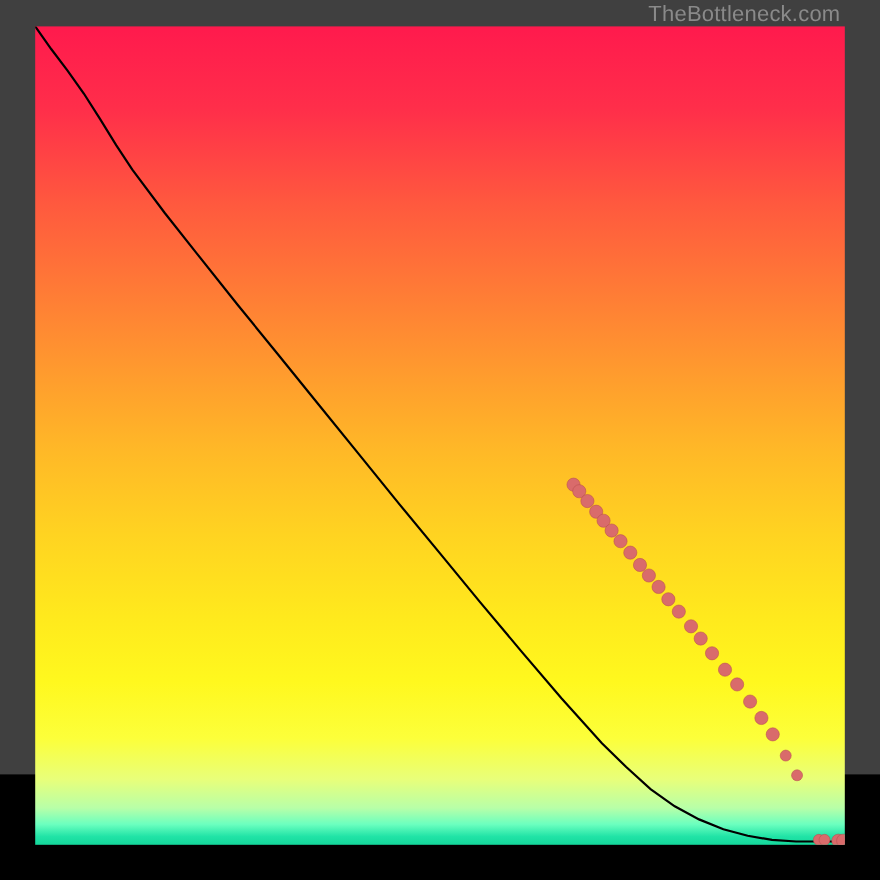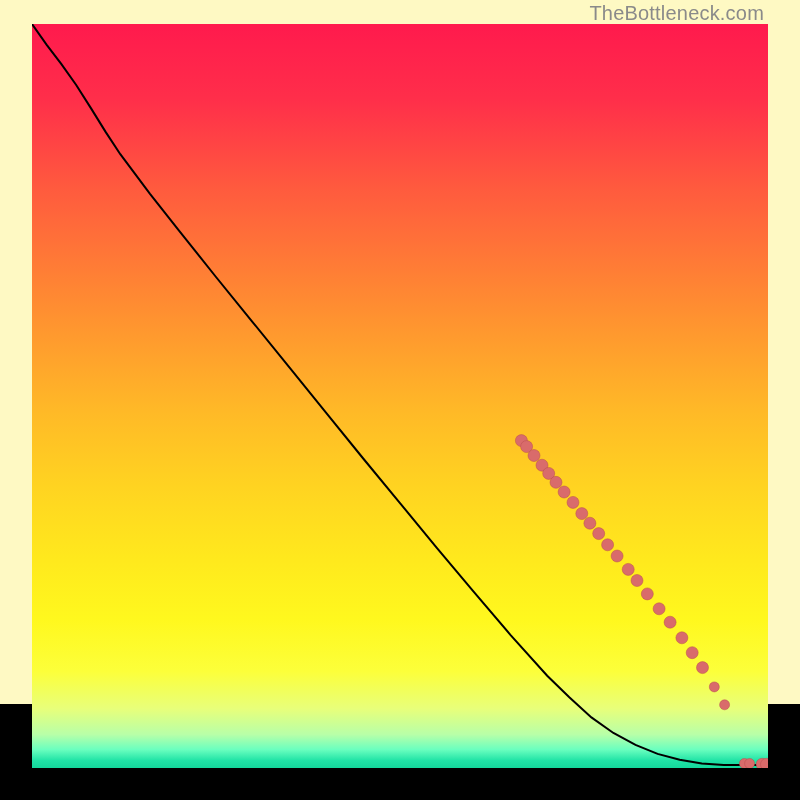--- a/index.html
+++ b/index.html
@@ -8,21 +8,21 @@
     width: 800px;
     height: 800px;
     background: #000;
     overflow: hidden;
     font-family: Arial, Helvetica, sans-serif;
   }
   .frame {
     position: relative;
     width: 800px;
     height: 704px;
-    background: #fef9c3;
+    background: #404040;
   }
   .plot {
     position: absolute;
     left: 32px;
     top: 24px;
     width: 736px;
     height: 744px;
     
     background: linear-gradient(
       to bottom,

